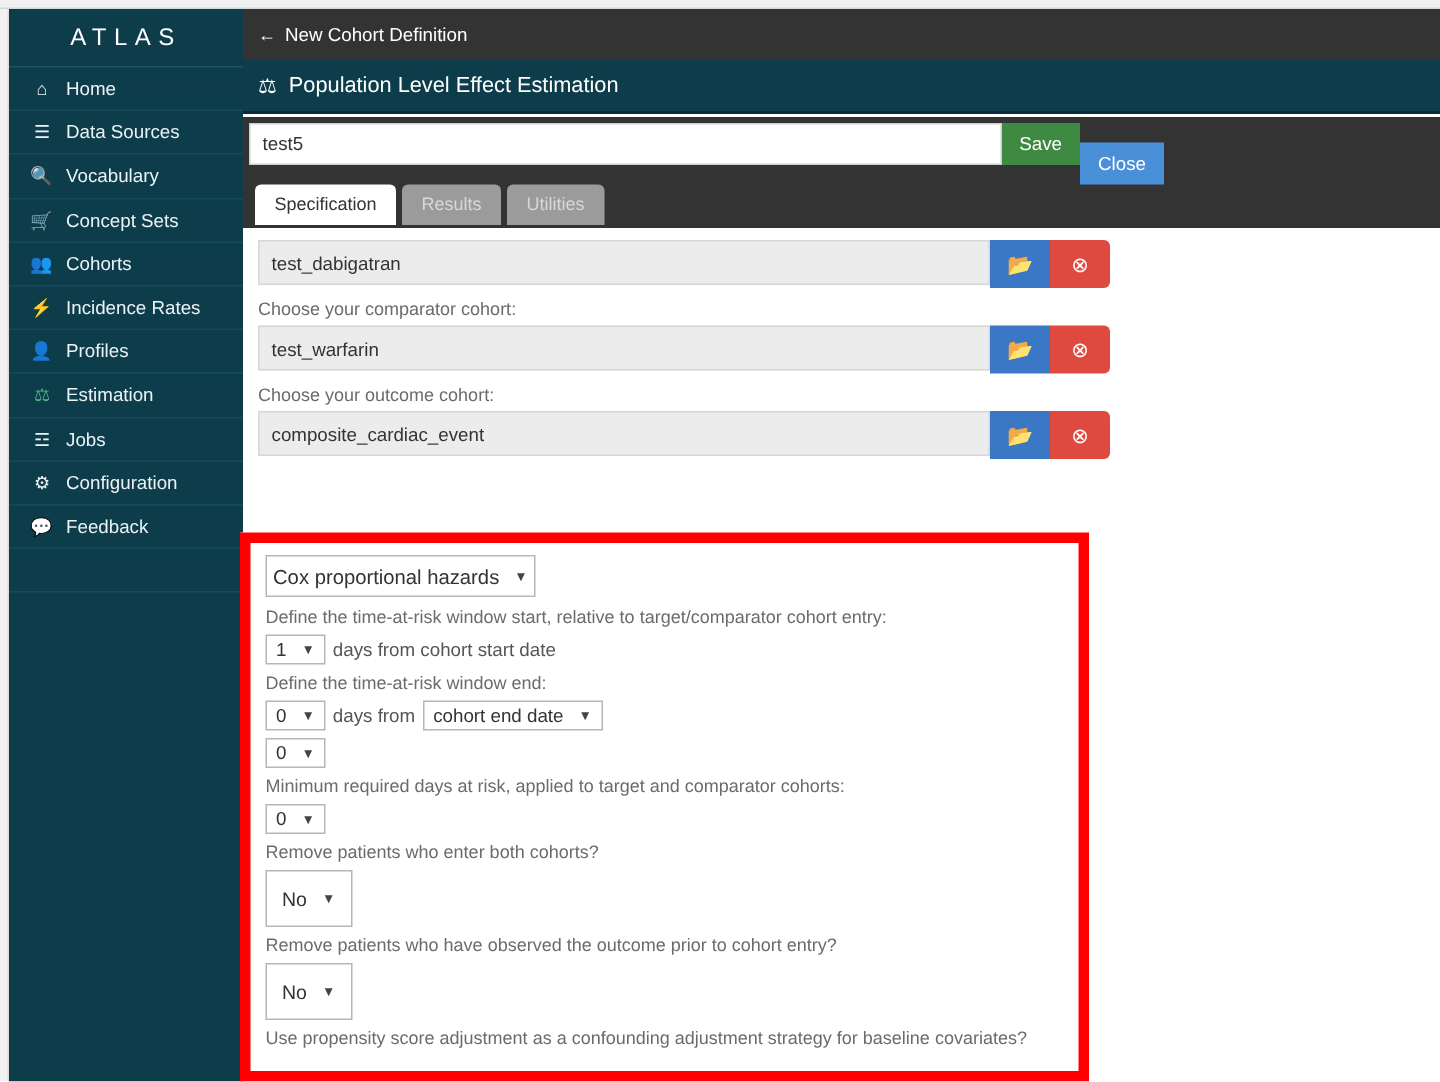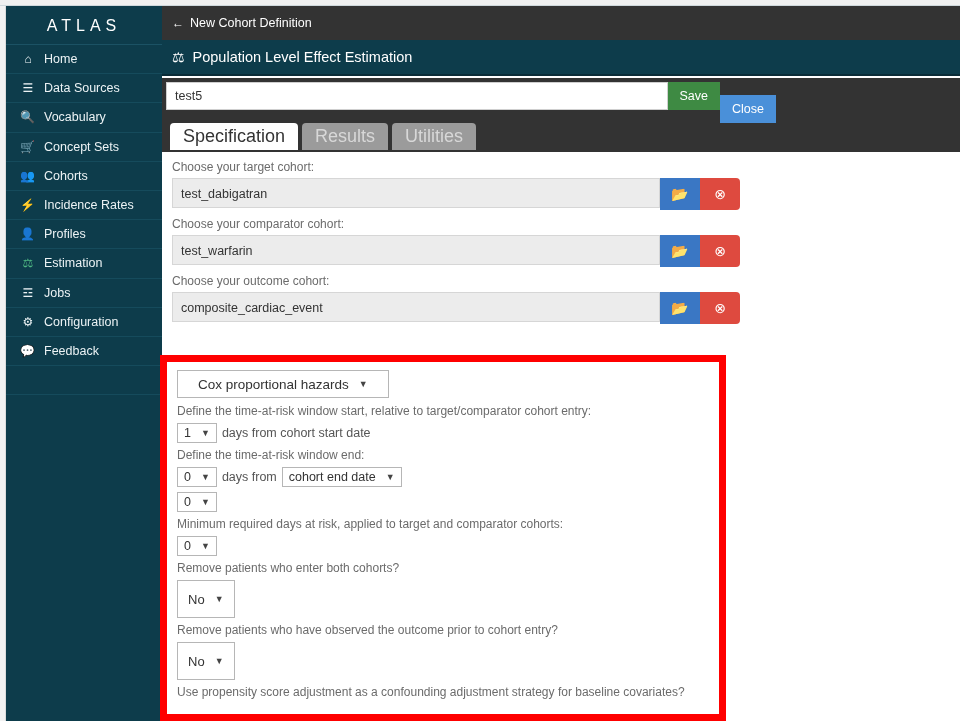--- a/index.html
+++ b/index.html
@@ -75,21 +75,21 @@
   .btn-save, .btn-close {
     height: 28px; border: none; color: #fff; font-size: 12.5px;
     padding: 0 12px; cursor: pointer;
     font-family: "Liberation Sans", sans-serif;
   }
   .btn-save { background: #3e8a43; }
   .btn-close { background: #4a90d9; margin-top: 13px; }
 
   .tabs { position: absolute; left: 8px; top: 45px; display: flex; gap: 4px; }
   .tab {
-    height: 27px; line-height: 27px; padding: 0 13px; font-size: 18px;
+    height: 27px; line-height: 27px; padding: 0 13px; font-size: 12px;
     border-radius: 4px 4px 0 0; cursor: pointer;
   }
   .tab.active { background: #ffffff; color: #333333; }
   .tab.inactive { background: #9b9b9b; color: #d8d8d8; }
 
   
   .content {
     position: absolute; left: 162px; top: 152px; width: 798px; height: 569px;
     background: #ffffff; padding: 8px 0 0 10px;
   }
@@ -117,21 +117,21 @@
     padding: 8px 0 0 10px; overflow: hidden;
   }
   .sel {
     display: inline-flex; align-items: center; justify-content: space-between;
     border: 1px solid #b6b6b6; background: #fff; font-size: 12.5px; color: #333;
     padding: 0 6px; height: 20px; vertical-align: middle; cursor: pointer;
     font-family: "Liberation Sans", sans-serif;
   }
   .sel .cap { margin-right: 10px; }
   .sel .car { font-size: 9px; color: #444; }
-  .sel.wide  { height: 28px; padding: 0 20px; font-size: 13.5px; }
+  .sel.wide  { height: 28px; padding: 0 4px; font-size: 13.5px; }
   .sel.tall  { height: 38px; padding: 0 10px; font-size: 13px; min-width: 50px; }
   .sel.small { min-width: 34px; }
   .inline-row { display: flex; align-items: center; gap: 5px; margin: 3px 0 5px 0; }
   .inline-text { font-size: 12.5px; color: #555; }
   .blk { margin-bottom: 4px; }
 </style>
 </head>
 <body>
 
 <div id="app">
@@ -207,21 +207,20 @@
     </div>
     <div class="tabs">
       <div class="tab active">Specification</div>
       <div class="tab inactive">Results</div>
       <div class="tab inactive">Utilities</div>
     </div>
   </div>
 
   <div class="content">
 
-    <div class="field-label">Choose your target cohort:</div>
     <div class="cohort-row">
       <div class="cohort-box">test_dabigatran</div>
       <button class="icon-btn open">📂</button>
       <button class="icon-btn del">⊗</button>
     </div>
 
     <div class="field-label">Choose your comparator cohort:</div>
     <div class="cohort-row">
       <div class="cohort-box">test_warfarin</div>
       <button class="icon-btn open">📂</button>

